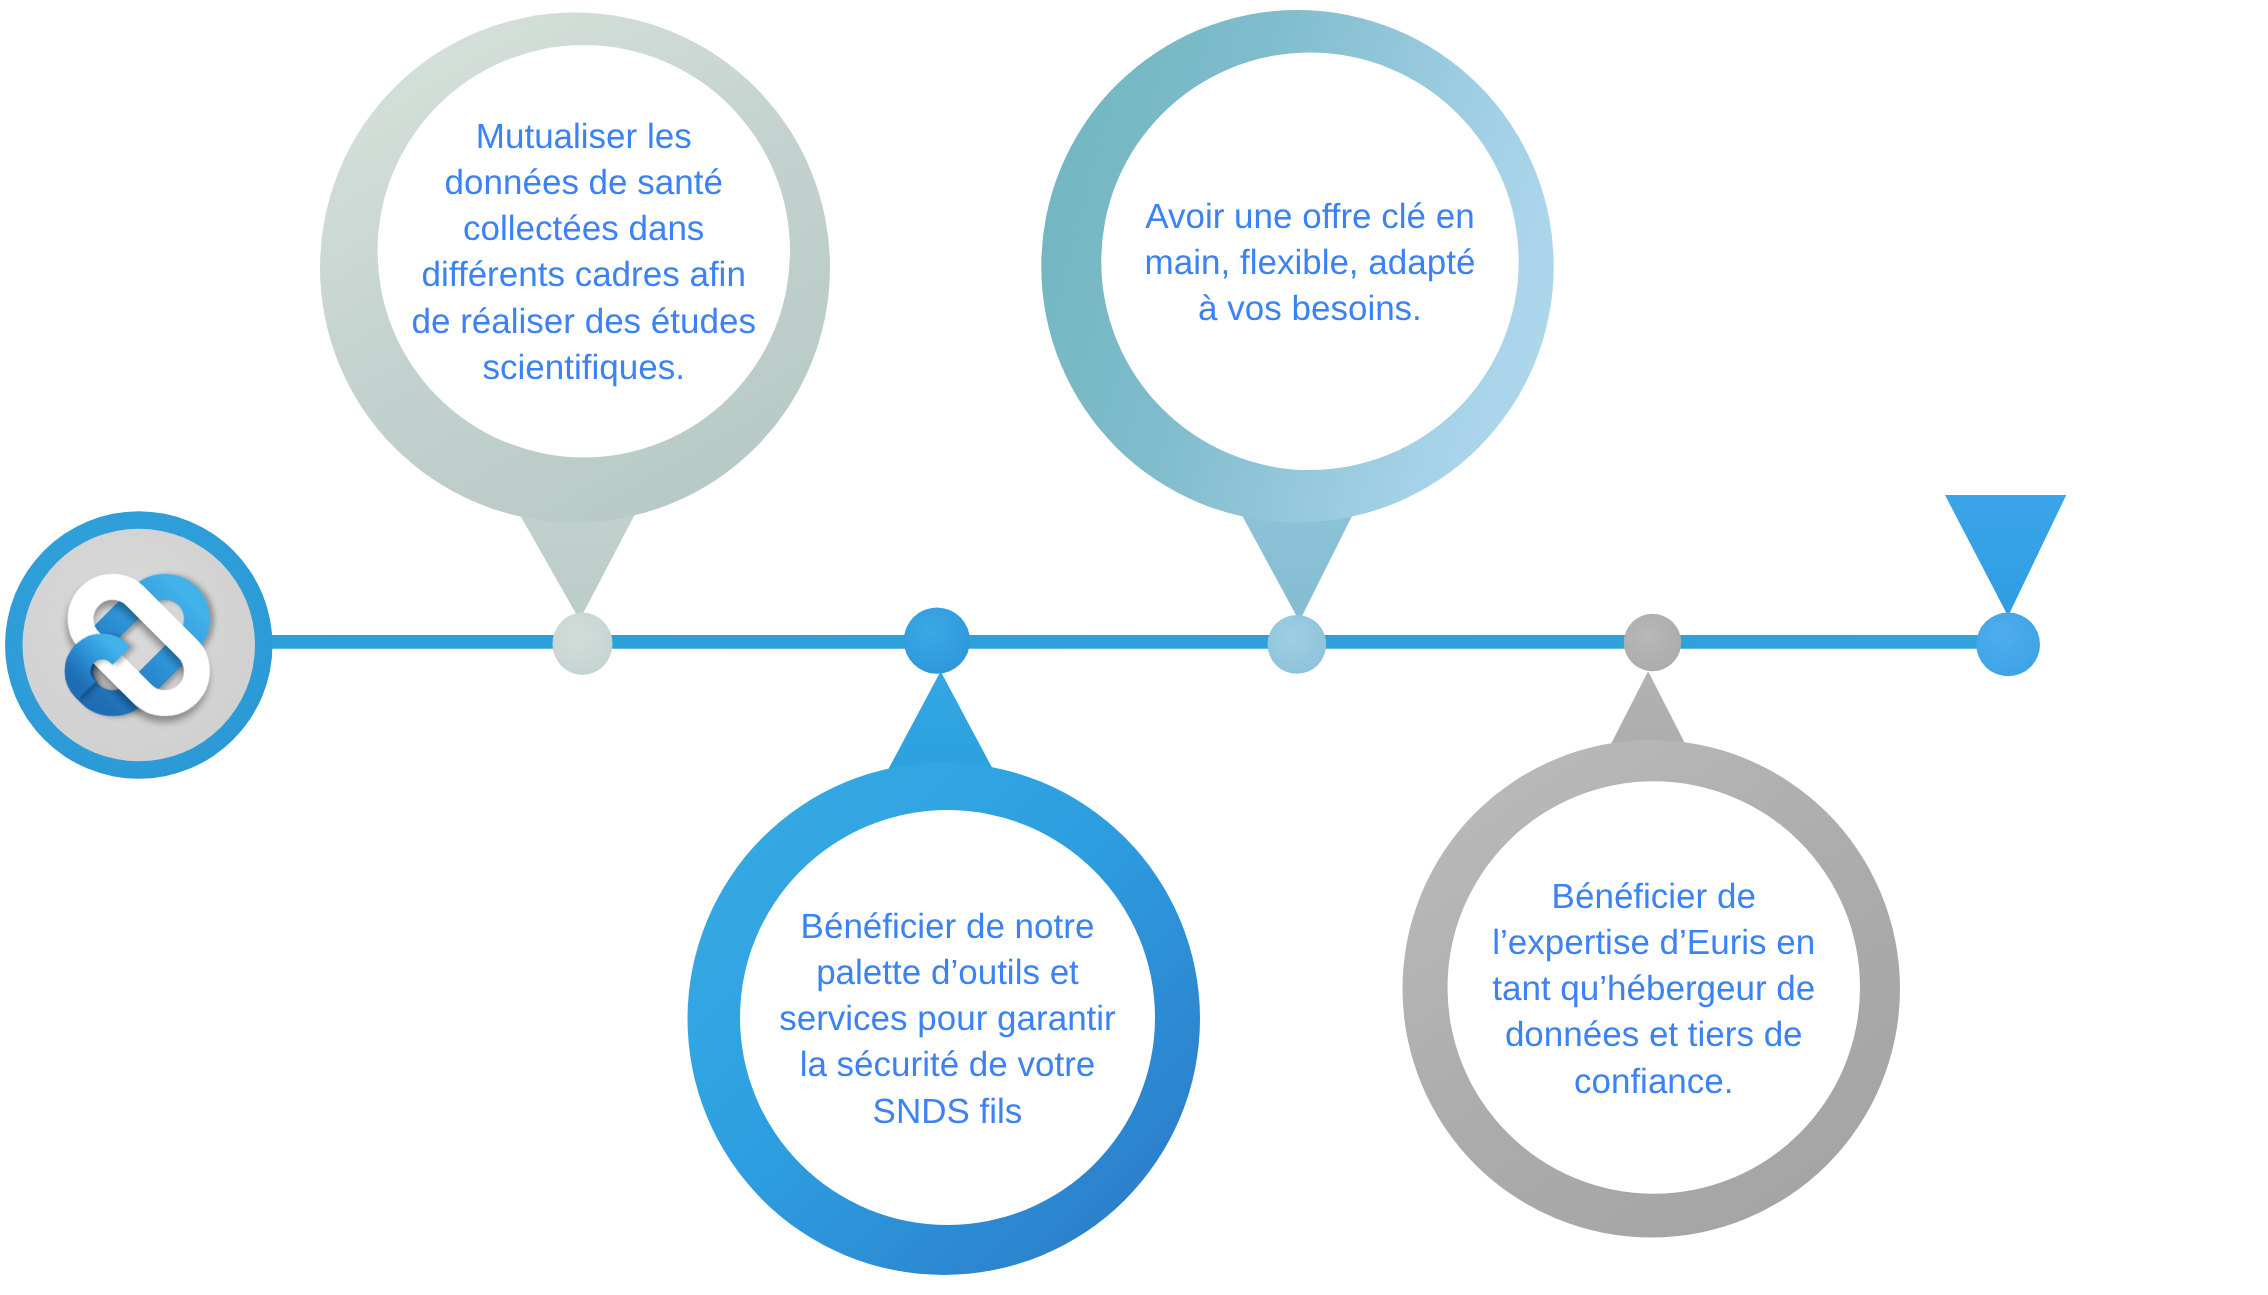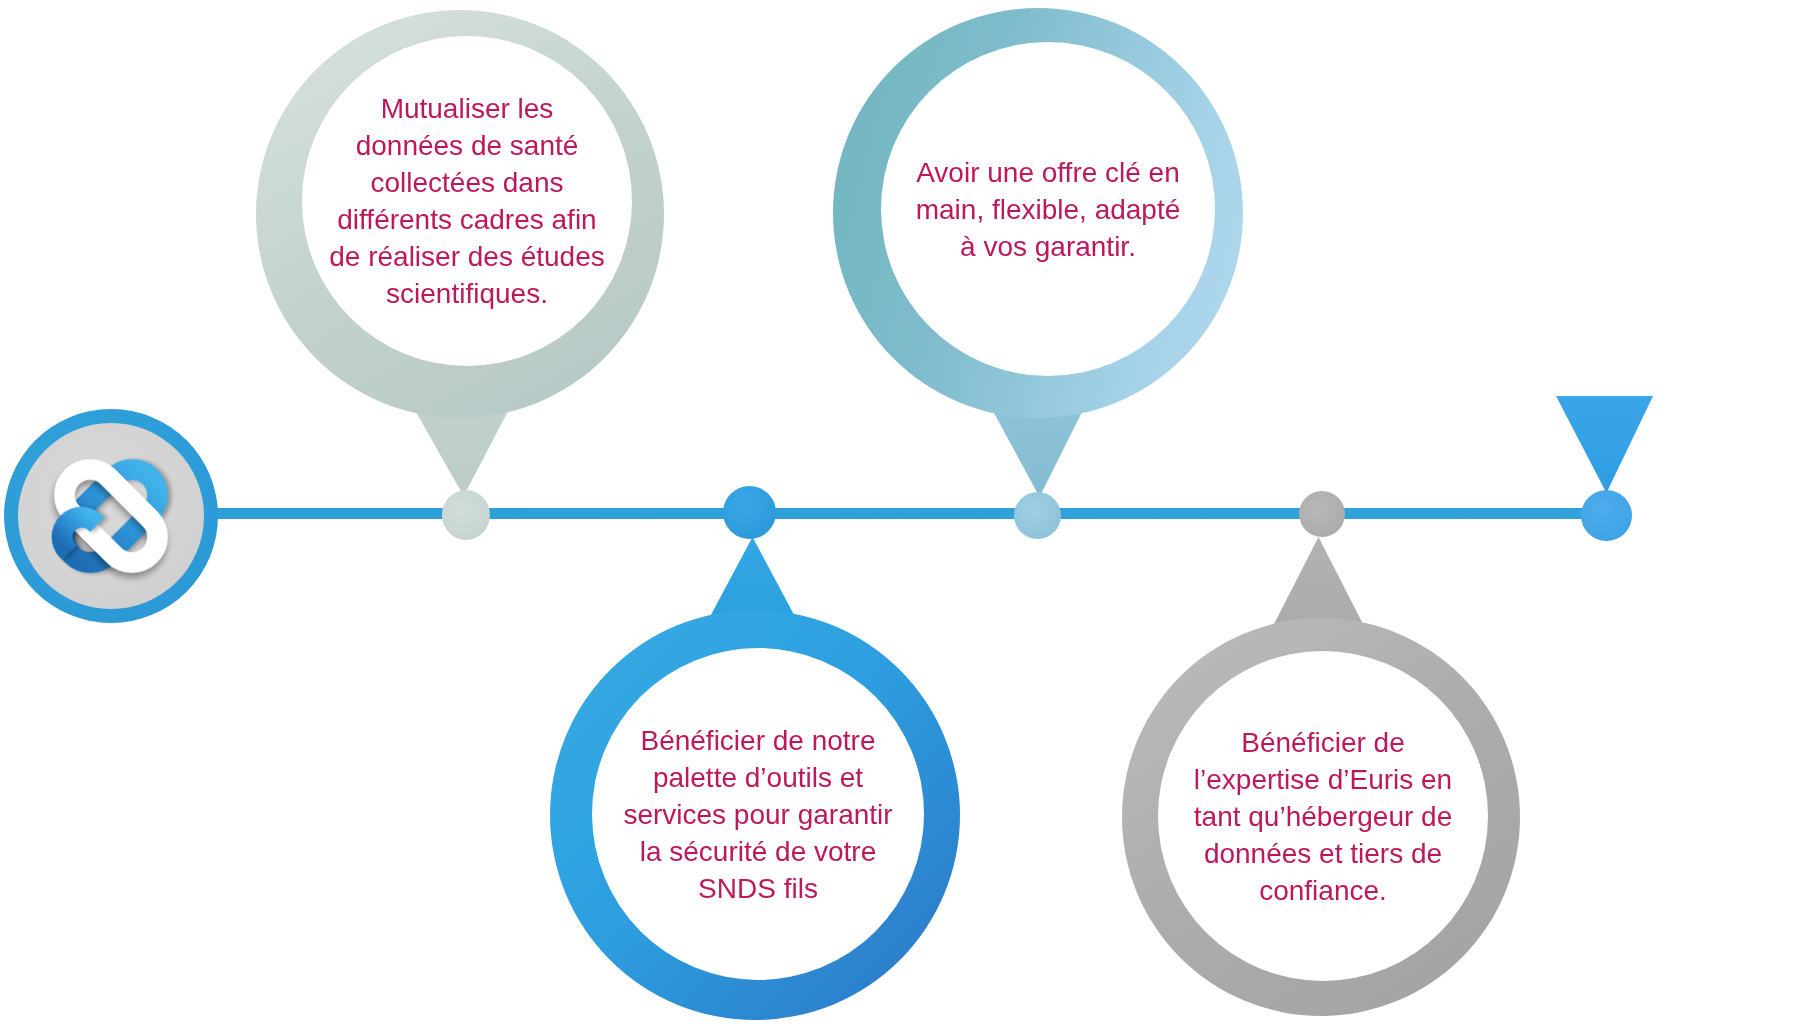--- a/index.html
+++ b/index.html
@@ -25,35 +25,35 @@
   .t1{left:408px;top:398px;width:107px;height:98px;background:linear-gradient(180deg,#C2D1CD,#BBCCC9);}
   .t2{left:705px;top:537px;width:95px;height:89px;background:linear-gradient(0deg,#2CA0DE,#33A7E2);}
   .t3{left:987px;top:400px;width:101px;height:97px;background:linear-gradient(180deg,#8DC3D8,#85BCD2);}
   .t4{left:1272px;top:537px;width:93px;height:91px;background:linear-gradient(0deg,#ABABAB,#B2B2B2);}
   .t5{left:1556px;top:396px;width:97px;height:97px;background:linear-gradient(180deg,#3AA5E8,#2F9DE3);}
 
   
   .bubble{position:absolute;border-radius:50%;z-index:4;}
   .inner{position:absolute;background:#ffffff;border-radius:50%;
          display:flex;align-items:center;justify-content:center;text-align:center;}
-  .btext{white-space:pre-line;color:#be185d;font-size:28px;line-height:37px;}
+  .btext{white-space:pre-line;color:#3b82f6;font-size:28px;line-height:37px;}
 
   .b1{left:256px;top:10px;width:408px;height:408px;
       background:linear-gradient(150deg,#D8E1DC 5%,#C3D2CE 50%,#B5C8C5 95%);}
   .b1 .inner{left:46px;top:26px;width:330px;height:330px;}
 
   .b2{left:550px;top:610px;width:410px;height:410px;
       background:linear-gradient(135deg,#38ACE4 0%,#2D9FE0 45%,#2C75C5 100%);}
   .b2 .inner{left:42px;top:38px;width:332px;height:332px;}
 
   .b3{left:833px;top:8px;width:410px;height:410px;
       background:linear-gradient(105deg,#6FB5BE 0%,#7FBCCB 35%,#A7D3E9 80%,#B2D9EC 100%);}
   .b3 .inner{left:48px;top:34px;width:334px;height:334px;}
 
-  .b4{left:1122px;top:618px;width:398px;height:398px;
+  .b4{left:1122px;top:592px;width:398px;height:398px;
       background:linear-gradient(145deg,#BDBDBD 0%,#ACACAC 50%,#A2A2A2 100%);}
   .b4 .inner{left:36px;top:33px;width:330px;height:330px;}
 
   .b5{left:1405px;top:10px;width:405px;height:405px;
       background:conic-gradient(from 0deg,#3FA8EA 0deg,#5CA9DB 55deg,#7F9DC2 105deg,#6FA3CC 150deg,#41A6E8 195deg,#4FAEEC 270deg,#3FA8EA 360deg);}
   .b5 .inner{left:44px;top:32px;width:332px;height:332px;}
 
   
   .logo{position:absolute;left:4px;top:409px;width:214px;height:214px;border-radius:50%;
         background:radial-gradient(circle at 45% 40%,#35A7DF,#2794D2);z-index:5;
@@ -101,21 +101,21 @@
 services pour garantir
 la sécurité de votre
 SNDS fils</div>
     </div>
   </div>
 
   <div class="bubble b3">
     <div class="inner">
       <div class="btext">Avoir une offre clé en
 main, flexible, adapté
-à vos garantir.</div>
+à vos besoins.</div>
     </div>
   </div>
 
   <div class="bubble b4">
     <div class="inner">
       <div class="btext">Bénéficier de
 l’expertise d’Euris en
 tant qu’hébergeur de
 données et tiers de
 confiance.</div>

